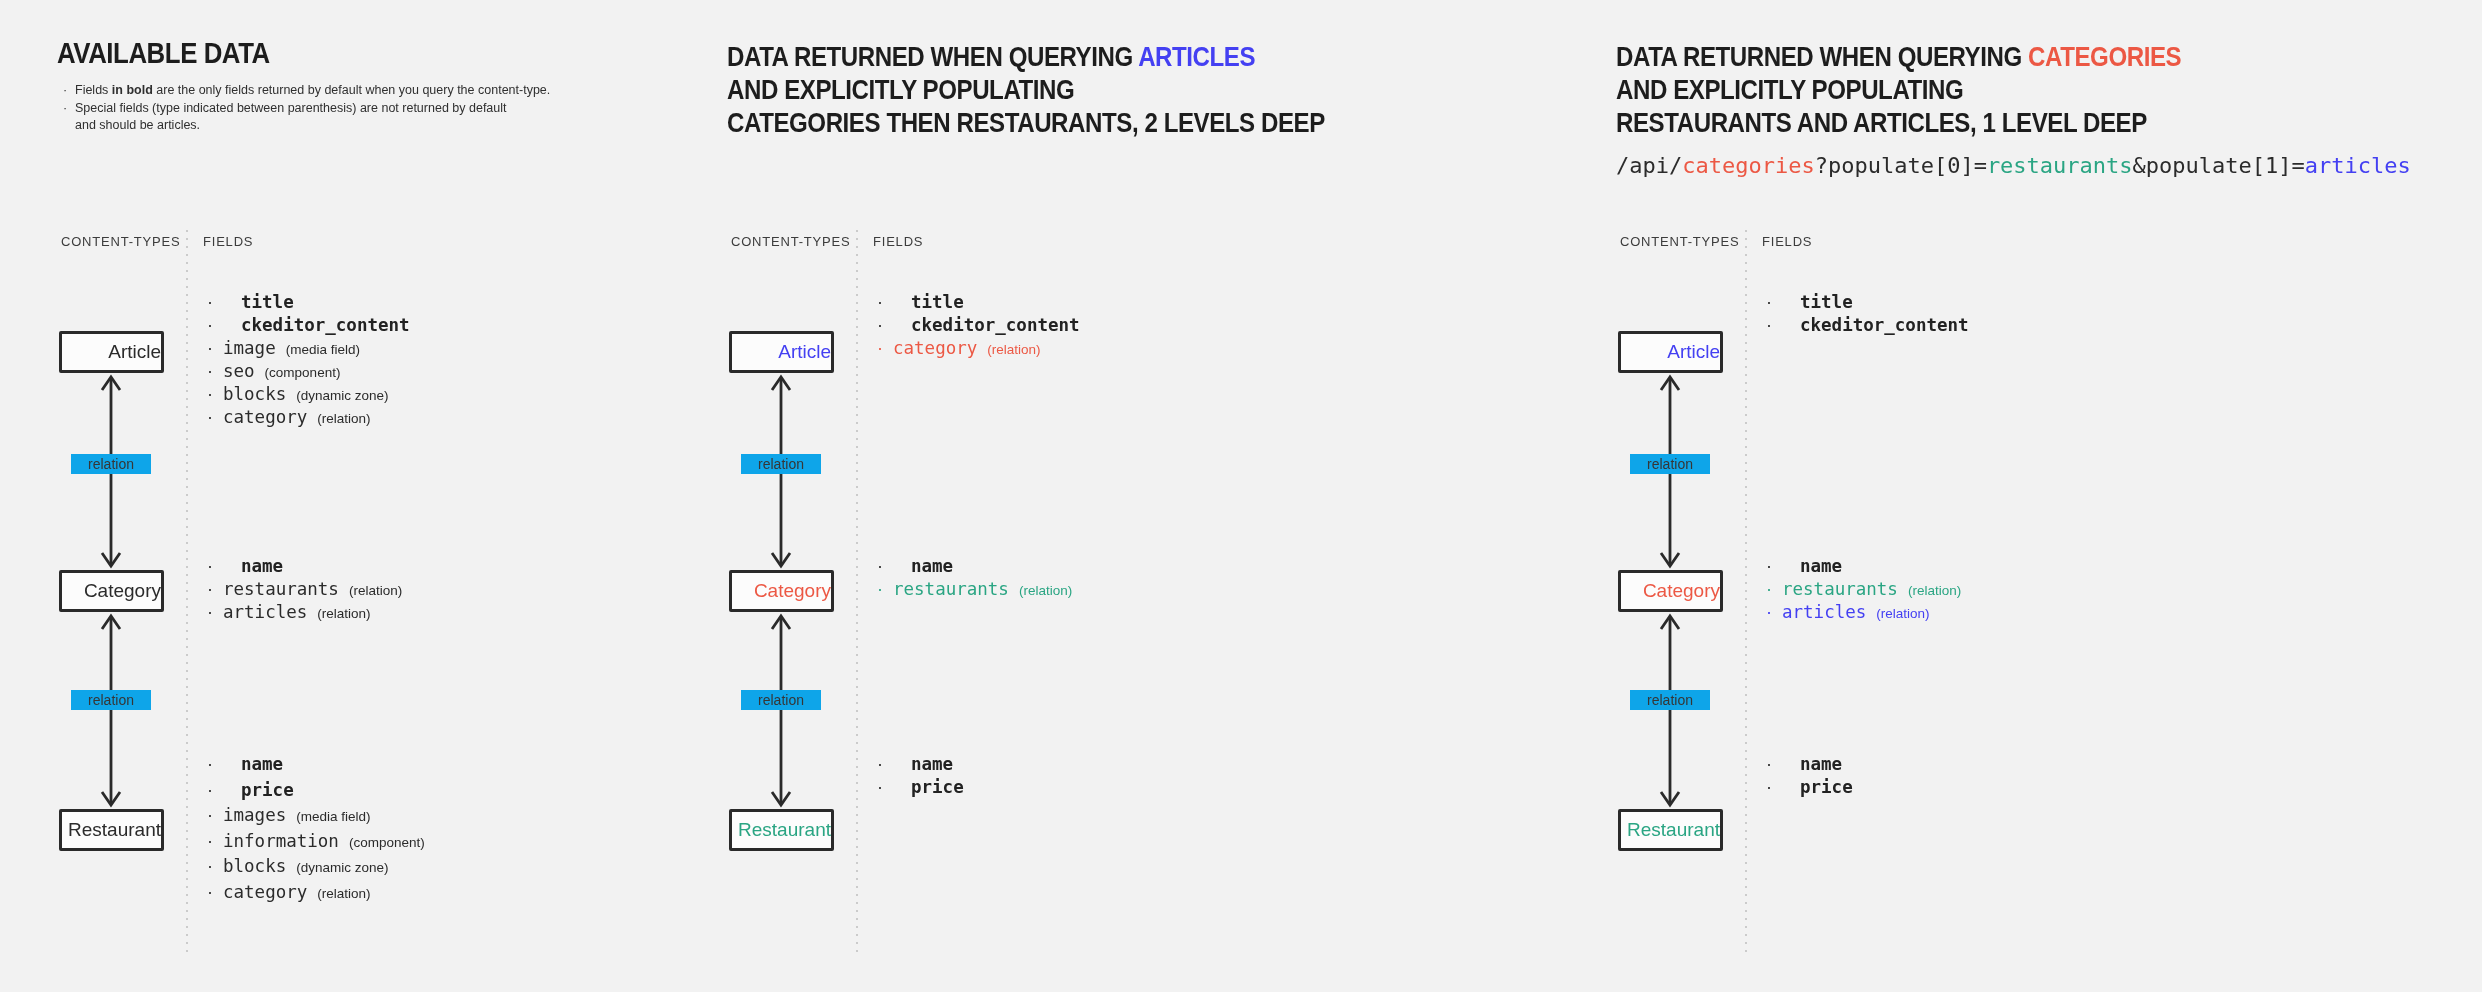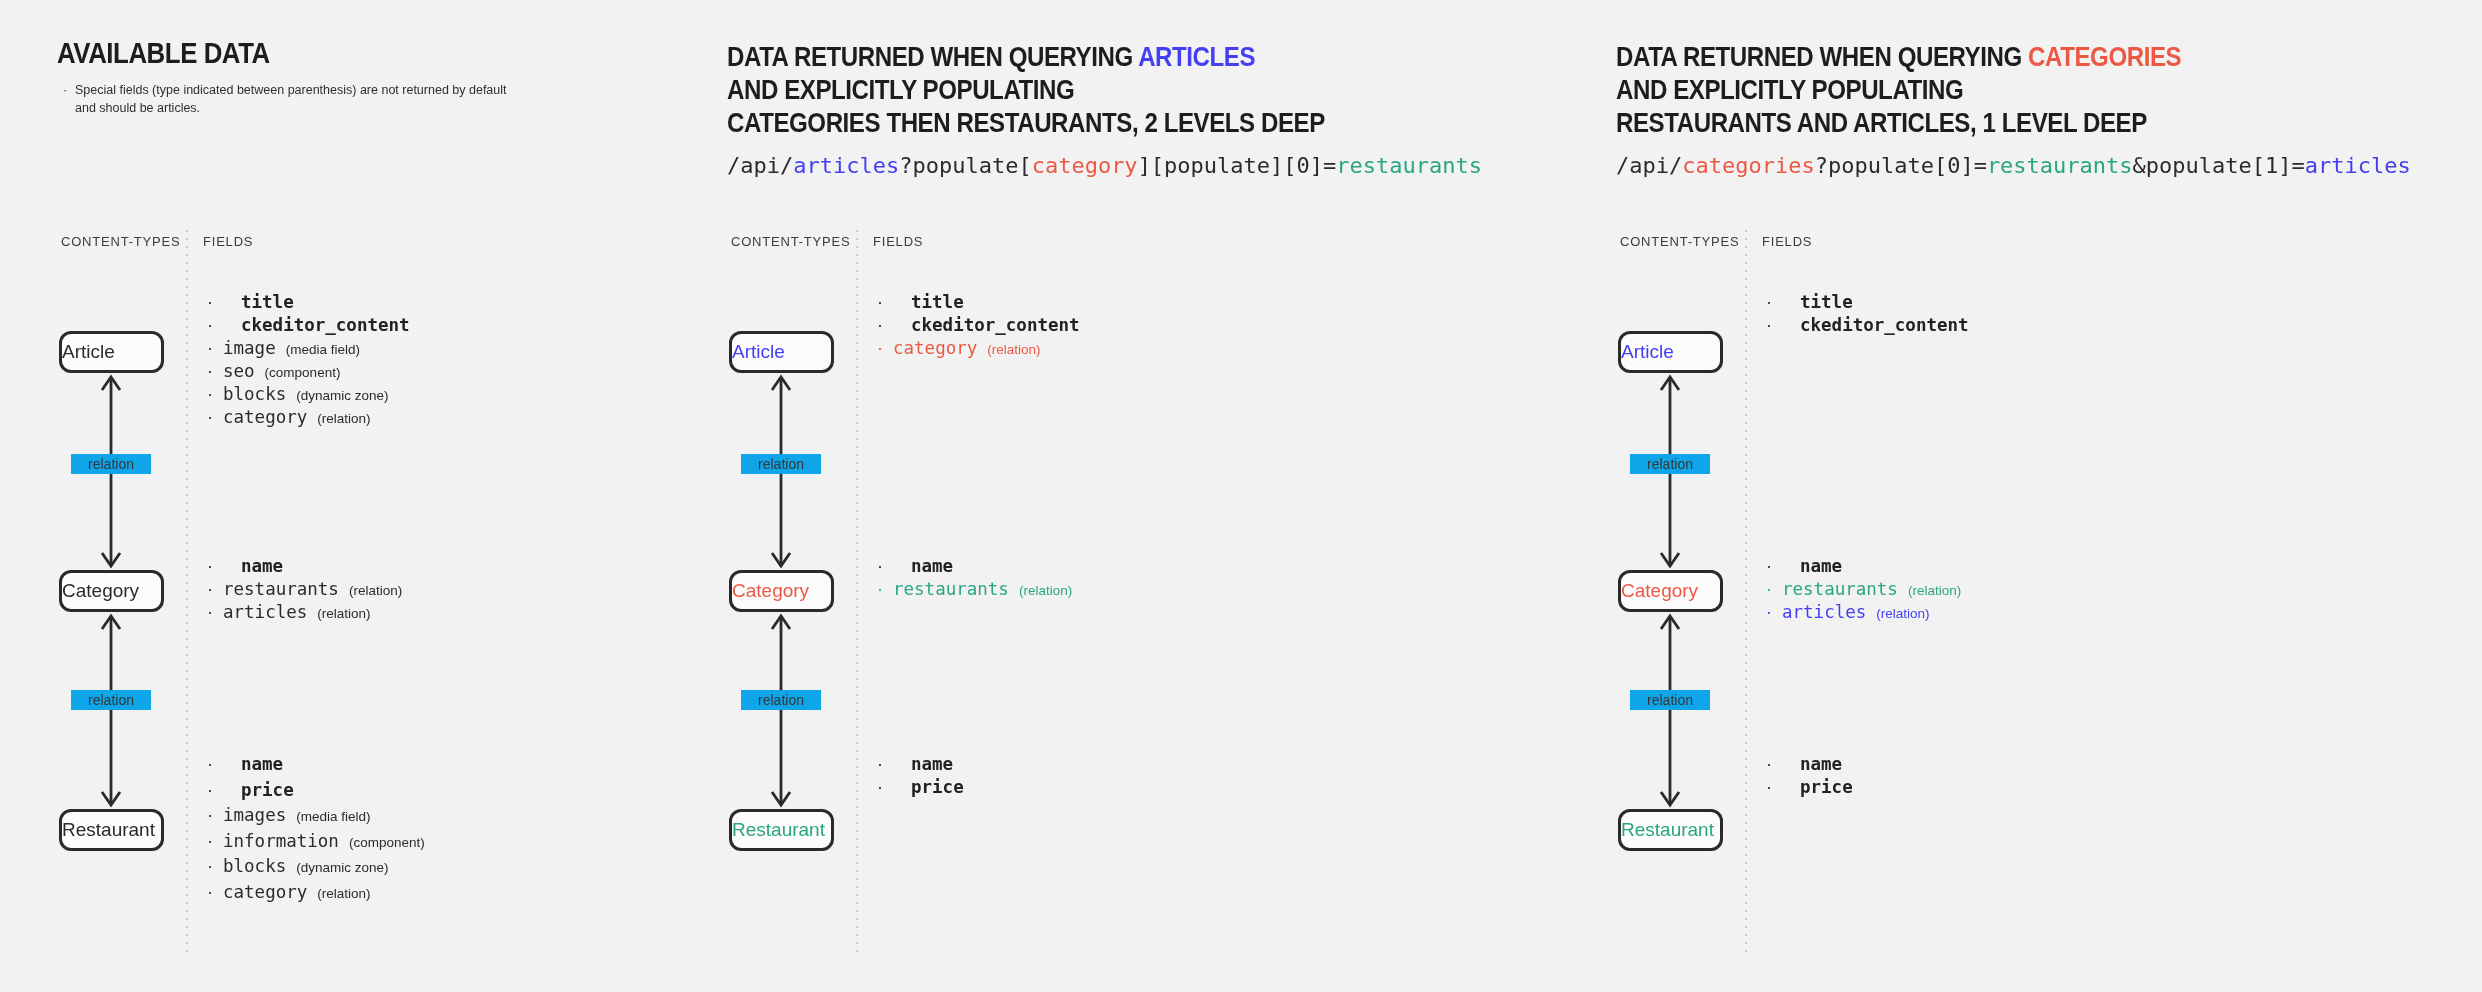--- a/index.html
+++ b/index.html
@@ -35,22 +35,22 @@
   }
 
   
   .col-header{position:absolute;top:234px;font-size:13px;letter-spacing:.8px;color:#3c3c3c;white-space:nowrap;}
   .ct-header{left:4px;}
   .f-header{left:146px;}
   .vdiv{position:absolute;left:129px;top:230px;height:728px;width:2px;
     background:repeating-linear-gradient(to bottom,#cbcbcb 0 2px,transparent 2px 8px);}
   .ctbox{
     position:absolute;left:2px;width:105px;height:42px;box-sizing:border-box;
-    border:3px solid #2a2a2a;border-radius:12px;background:#fcfcfc;
-    display:flex;align-items:center;justify-content:flex-start;
+    border:3px solid #2a2a2a;border-radius:2px;background:#fcfcfc;
+    display:flex;align-items:center;justify-content:flex-end;
     font-size:19px;white-space:nowrap;
   }
   .b-article{top:331px;}
   .b-category{top:570px;}
   .b-restaurant{top:809px;}
   .arrow{position:absolute;left:38px;width:32px;height:197px;}
   .a1{top:373px;}
   .a2{top:612px;}
   .rlabel{
     position:absolute;left:14px;width:80px;text-align:center;
@@ -73,20 +73,21 @@
   .ft{font-size:13.5px;margin-left:10px;}
   b{font-weight:bold;}
 </style>
 </head>
 <body>
 
 <section class="panel" id="panel1">
   <h1 class="big-title">AVAILABLE DATA</h1>
 
   <div class="notes">
+    <div class="note"><span>Fields </span><b>in bold</b><span> are the only fields returned by default when you query the content-type.</span></div>
     <div class="note"><span>Special fields (type indicated between parenthesis) are not returned by default</span></div>
     <div class="note cont"><span>and should be articles.</span></div>
   </div>
 
   <div class="col-header ct-header">CONTENT-TYPES</div>
   <div class="col-header f-header">FIELDS</div>
   <div class="vdiv"></div>
 
   <div class="ctbox b-article">
       <span style="color: rgb(43, 43, 43);">Article</span>
@@ -196,23 +197,20 @@
   </div>
 </section>
 
 <section class="panel" id="panel2">
   <h1 class="multi-title">
     <div><span>DATA RETURNED WHEN QUERYING </span><span style="color: rgb(68, 64, 242);">ARTICLES</span></div>
     <div><span>AND EXPLICITLY POPULATING</span></div>
     <div><span>CATEGORIES THEN RESTAURANTS, 2 LEVELS DEEP</span></div>
   </h1>
 
-  <div class="api-url">
-    <span style="color: rgb(43, 43, 43);">/api/</span><span style="color: rgb(68, 64, 242);">articles</span><span style="color: rgb(43, 43, 43);">?populate[</span><span style="color: rgb(236, 88, 68);">category</span><span style="color: rgb(43, 43, 43);">][populate][0]=</span><span style="color: rgb(42, 165, 131);">restaurants</span>
-  </div>
 
   <div class="col-header ct-header">CONTENT-TYPES</div>
   <div class="col-header f-header">FIELDS</div>
   <div class="vdiv"></div>
 
   <div class="ctbox b-article">
       <span style="color: rgb(68, 64, 242);">Article</span>
     </div>
   <div class="ctbox b-category">
       <span style="color: rgb(236, 88, 68);">Category</span>

